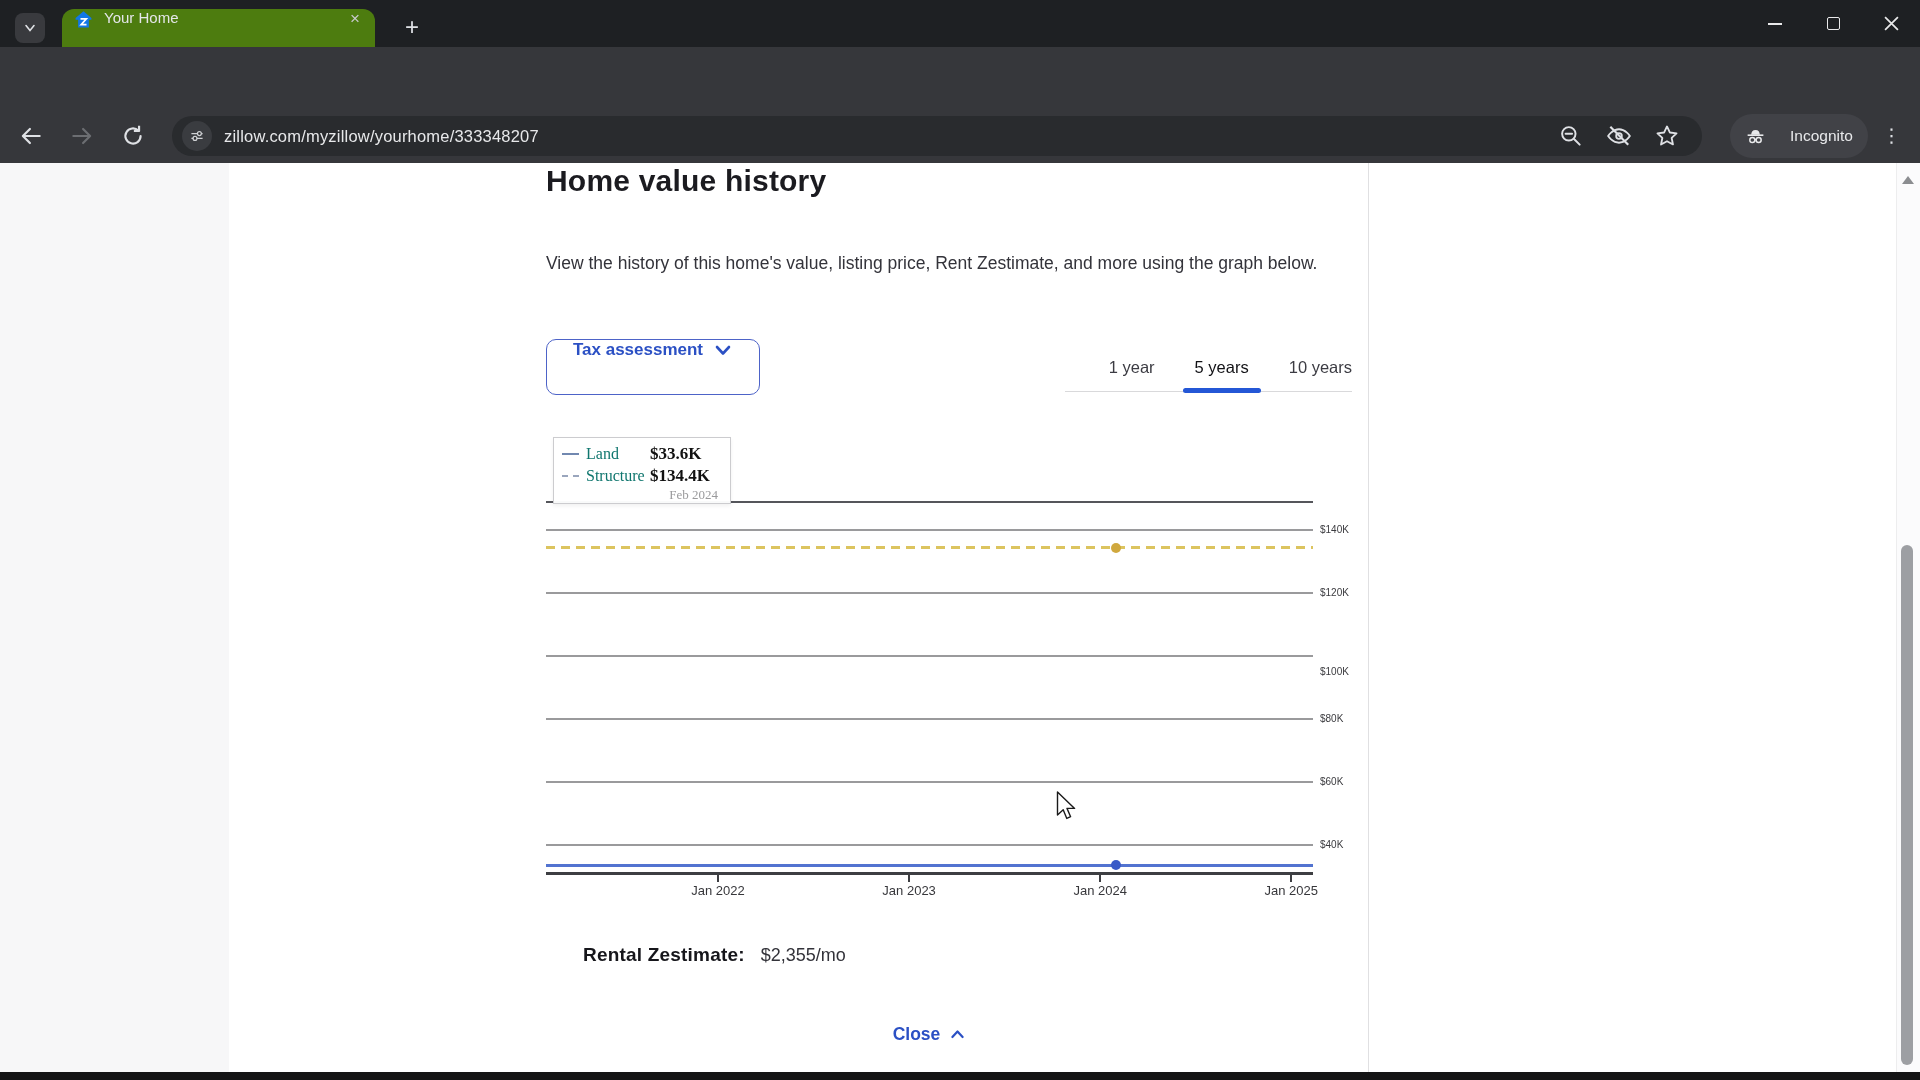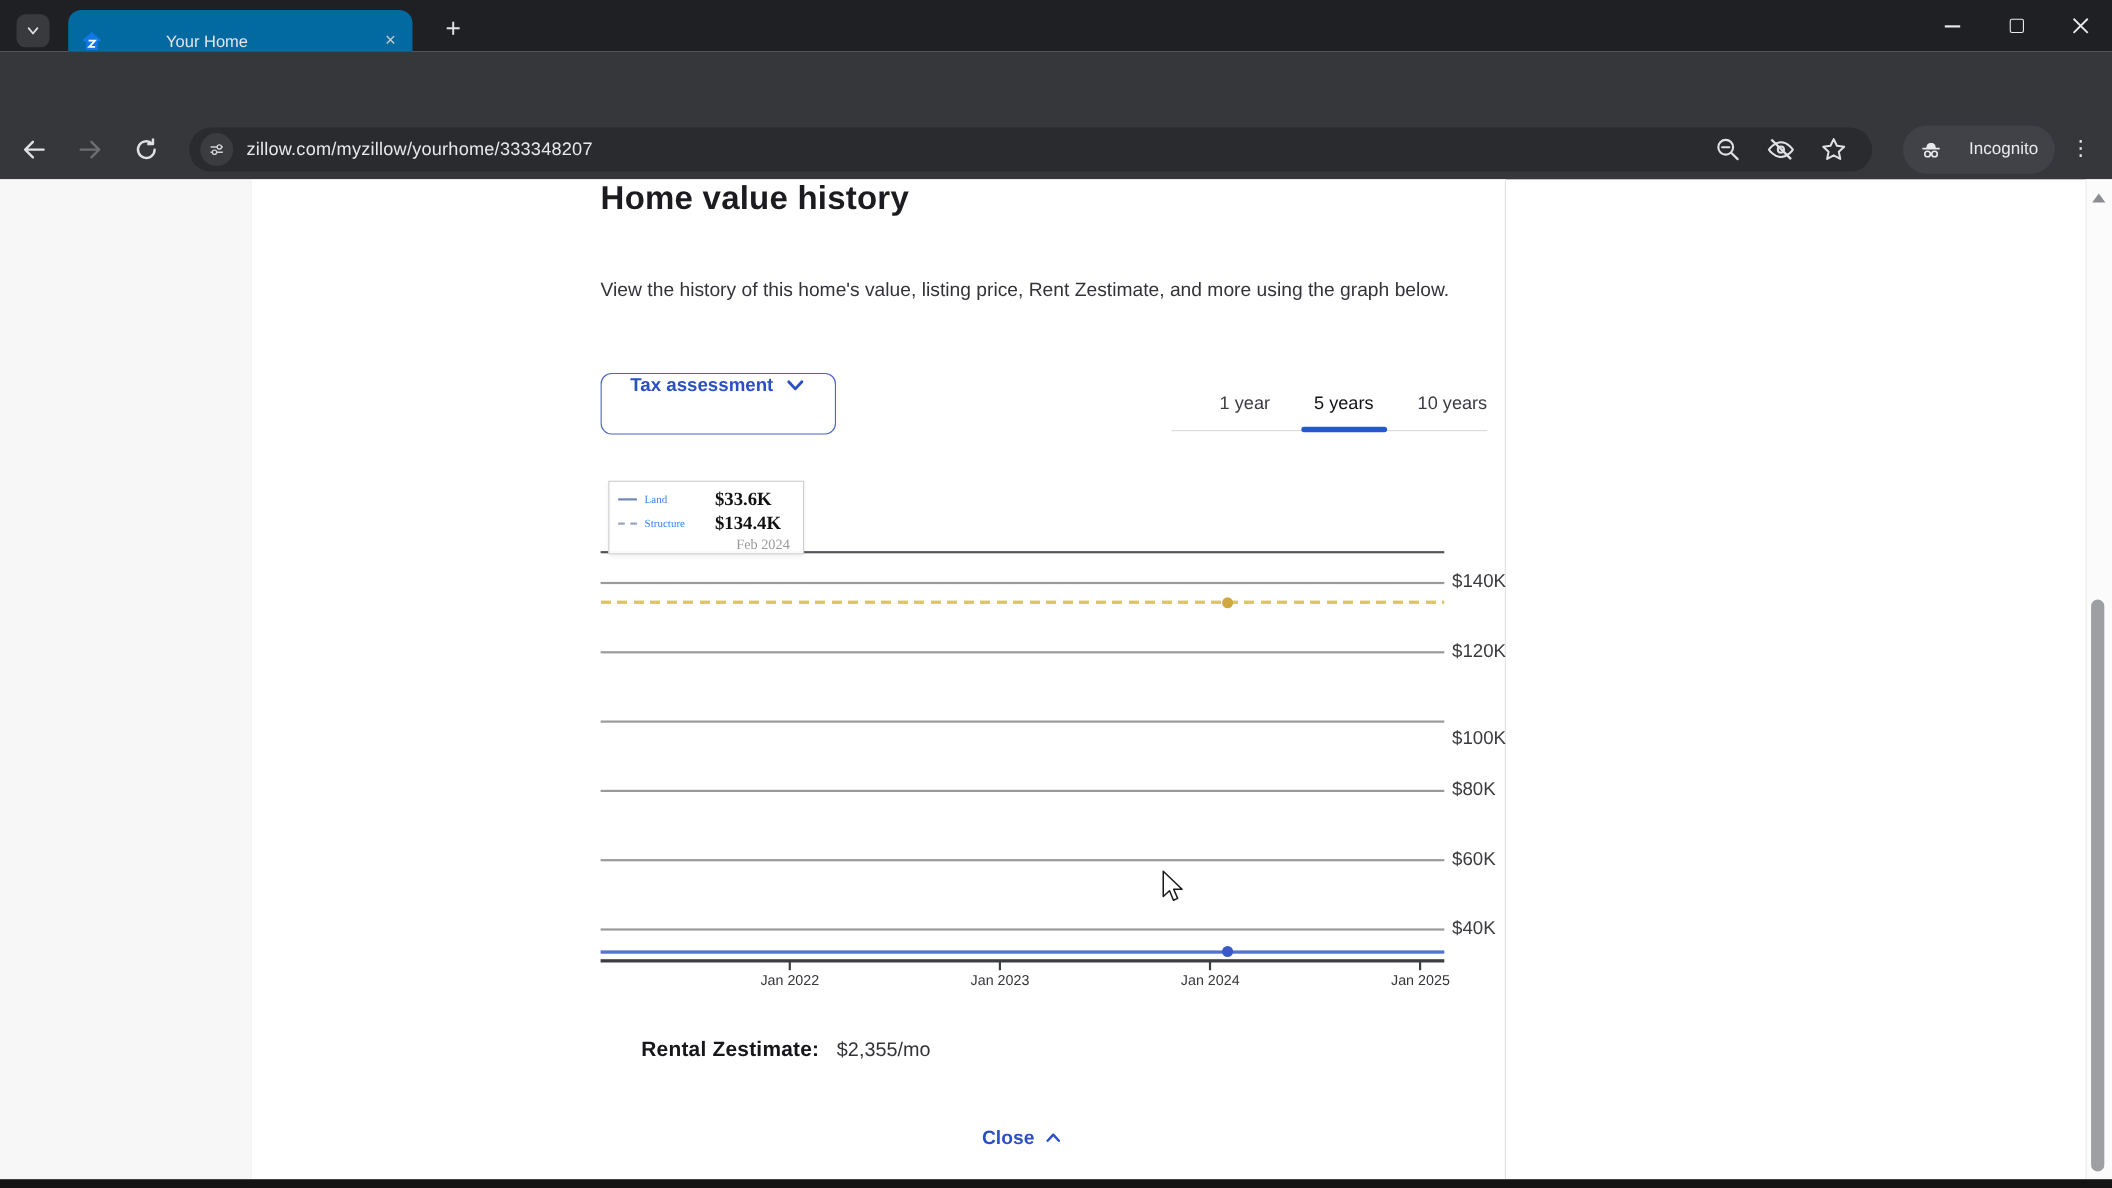--- a/index.html
+++ b/index.html
@@ -2,21 +2,21 @@
 <html><head>
 <meta charset="utf-8">
 <style>
   html,body{margin:0;padding:0;background:#fff;}
   body{width:1920px;height:1080px;overflow:hidden;font-family:"Liberation Sans",sans-serif;}
   #app{position:relative;width:1920px;height:1080px;background:#fff;}
 
   
   .tabstrip{position:absolute;left:0;top:0;width:1920px;height:47px;background:#1e2023;}
   .tabsearch-btn{position:absolute;left:15px;top:13px;width:30px;height:30px;border-radius:8px;background:#393a3e;display:flex;align-items:center;justify-content:center;}
-  .tab{position:absolute;left:62px;top:9px;width:313px;height:38px;background:#0369a1;border-radius:12px 12px 0 0;display:flex;align-items:flex-end;gap:47px;}
+  .tab{position:absolute;left:62px;top:9px;width:313px;height:38px;background:#4d7c0f;border-radius:12px 12px 0 0;display:flex;align-items:flex-start;}
   .favicon{margin-left:12px;width:20px;height:20px;display:flex;align-items:center;}
   .tab-title{margin-left:10px;color:#e4e6e9;font-size:15px;flex:1;white-space:nowrap;overflow:hidden;}
   .tab-close{width:20px;height:20px;margin-right:10px;color:#c7c9cc;font-size:17px;line-height:19px;text-align:center;border-radius:50%;}
   .newtab-btn{position:absolute;left:396px;top:11px;width:32px;height:32px;color:#dfe1e5;font-size:24px;font-weight:400;display:flex;align-items:center;justify-content:center;border-radius:8px;}
   .win-controls{position:absolute;right:0;top:0;height:47px;display:flex;}
   .win-btn{width:58px;height:47px;display:flex;align-items:center;justify-content:center;}
   .min-glyph{width:14px;border-top:2px solid #e9e9ea;}
   .restore-glyph{position:relative;width:11px;height:11px;border:1.6px solid #e9e9ea;border-radius:2px;background:#1e2023;}
   .restore-glyph:before{content:"";position:absolute;left:2px;top:-5px;width:11px;height:11px;border:1.6px solid #e9e9ea;border-radius:2px;z-index:-1;}
   .toolbar{position:absolute;left:0;top:47px;width:1920px;height:116px;background:#36373b;padding-left:44px;}
@@ -38,32 +38,32 @@
   .series-btn span{color:#2b50c4;font-size:17px;font-weight:bold;}
   .range-tabs{position:absolute;top:352px;right:568px;display:flex;gap:40px;height:30px;align-items:center;}
   .range-tab{font-size:16.5px;color:#3c3c43;white-space:nowrap;}
   .range-tab.active{color:#121216;}
   .tab-track{position:absolute;left:1065px;top:391px;width:287px;height:1px;background:#d9d9db;}
   .tab-underline{position:absolute;top:388px;height:5px;border-radius:3px;background:#2457d6;}
 
   
   .plot-top{position:absolute;left:546px;top:501px;width:767px;height:2px;background:#55565b;}
   .gridline{position:absolute;left:546px;width:767px;height:2px;background:#9a9a9c;}
-  .y-label{position:absolute;left:1320px;font-size:17px;color:#3b3b3f;transform:translateY(-55%);}
+  .y-label{position:absolute;left:1320px;font-size:10px;color:#3b3b3f;transform:translateY(-55%);}
   .series-line{position:absolute;left:546px;width:767px;height:3px;}
   .marker{position:absolute;border-radius:50%;}
   .x-axis{position:absolute;left:546px;top:872px;width:767px;height:2.5px;background:#3d3e42;}
   .x-tick{position:absolute;top:874px;width:2px;height:8px;background:#3d3e42;}
   .x-label{position:absolute;top:883px;font-size:13px;color:#37373b;transform:translateX(-50%);white-space:nowrap;}
 
   
   .chart-tooltip{position:absolute;left:553px;top:437px;width:178px;height:67px;background:rgba(255,255,255,.97);border:1px solid #cccccf;box-sizing:border-box;font-family:"Liberation Serif",serif;box-shadow:0 2px 4px rgba(0,0,0,.06);padding-top:5px;}
   .tt-row{display:flex;align-items:center;height:22px;padding-left:8px;}
   .tt-swatch{width:17px;height:0;margin-right:7px;}
-  .tt-name{font-size:10px;color:#3b82f6;width:64px;}
+  .tt-name{font-size:16px;color:#0f766e;width:64px;}
   .tt-val{font-size:17px;font-weight:bold;color:#111;}
   .tt-date{height:16px;text-align:right;padding-right:12px;font-size:13px;color:#9a9a9c;}
 
   .rental-row{position:absolute;left:583px;top:944px;display:flex;align-items:baseline;}
   .rental-label{font-size:19px;font-weight:bold;color:#16161b;letter-spacing:.2px;}
   .rental-value{margin-left:16px;font-size:18px;color:#33333a;}
   .close-btn{position:absolute;left:546px;top:1024px;width:767px;display:flex;align-items:center;justify-content:center;gap:9px;}
   .close-btn span{color:#2b50c4;font-size:17.5px;font-weight:bold;}
 
   

